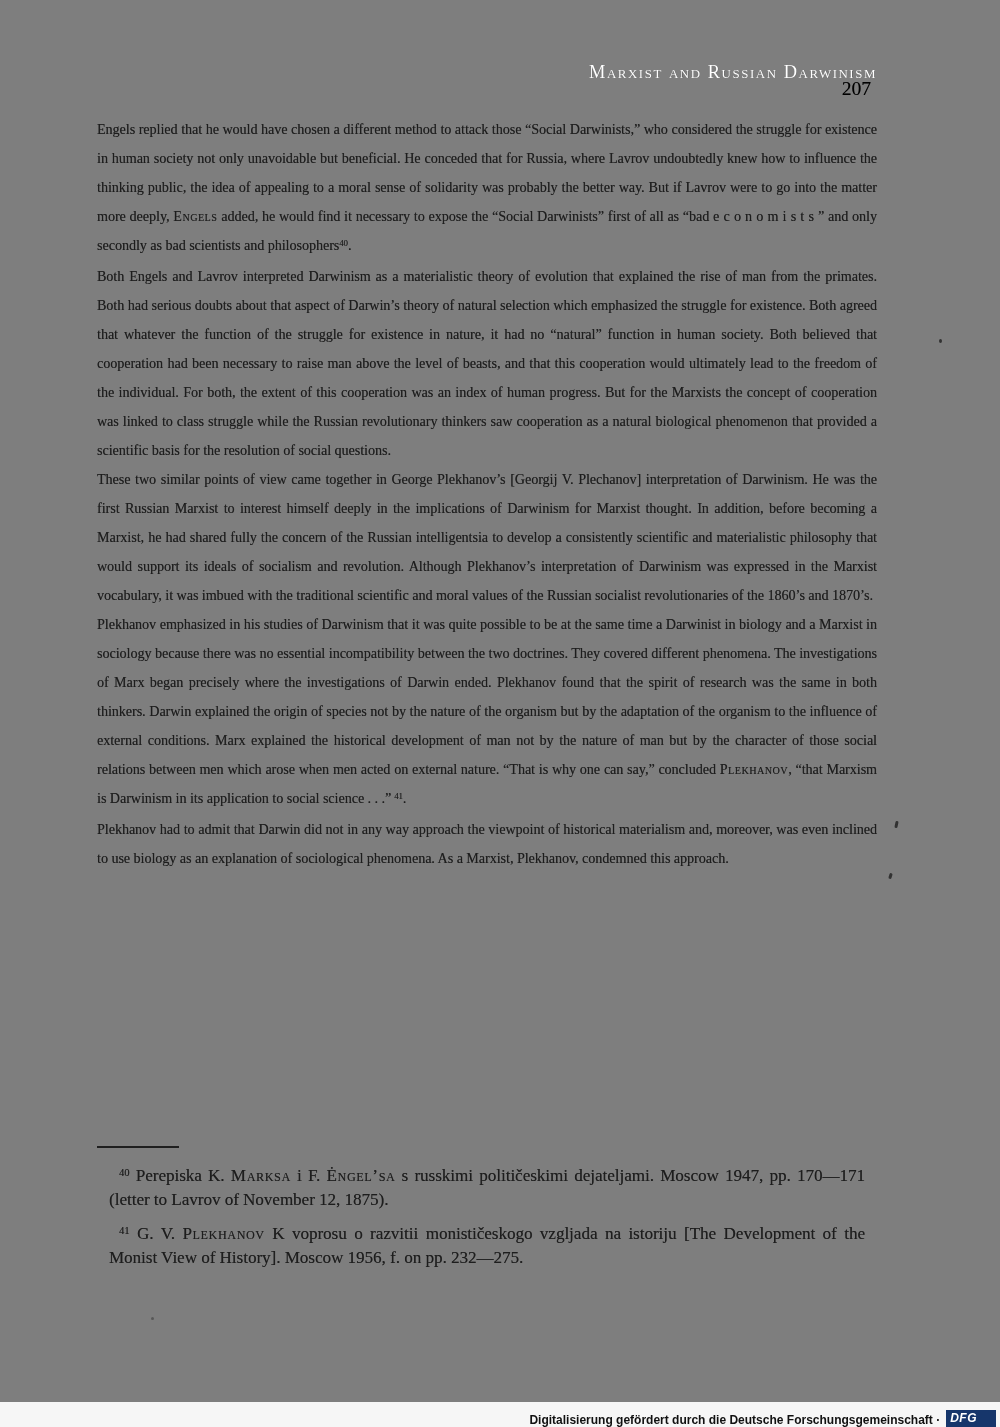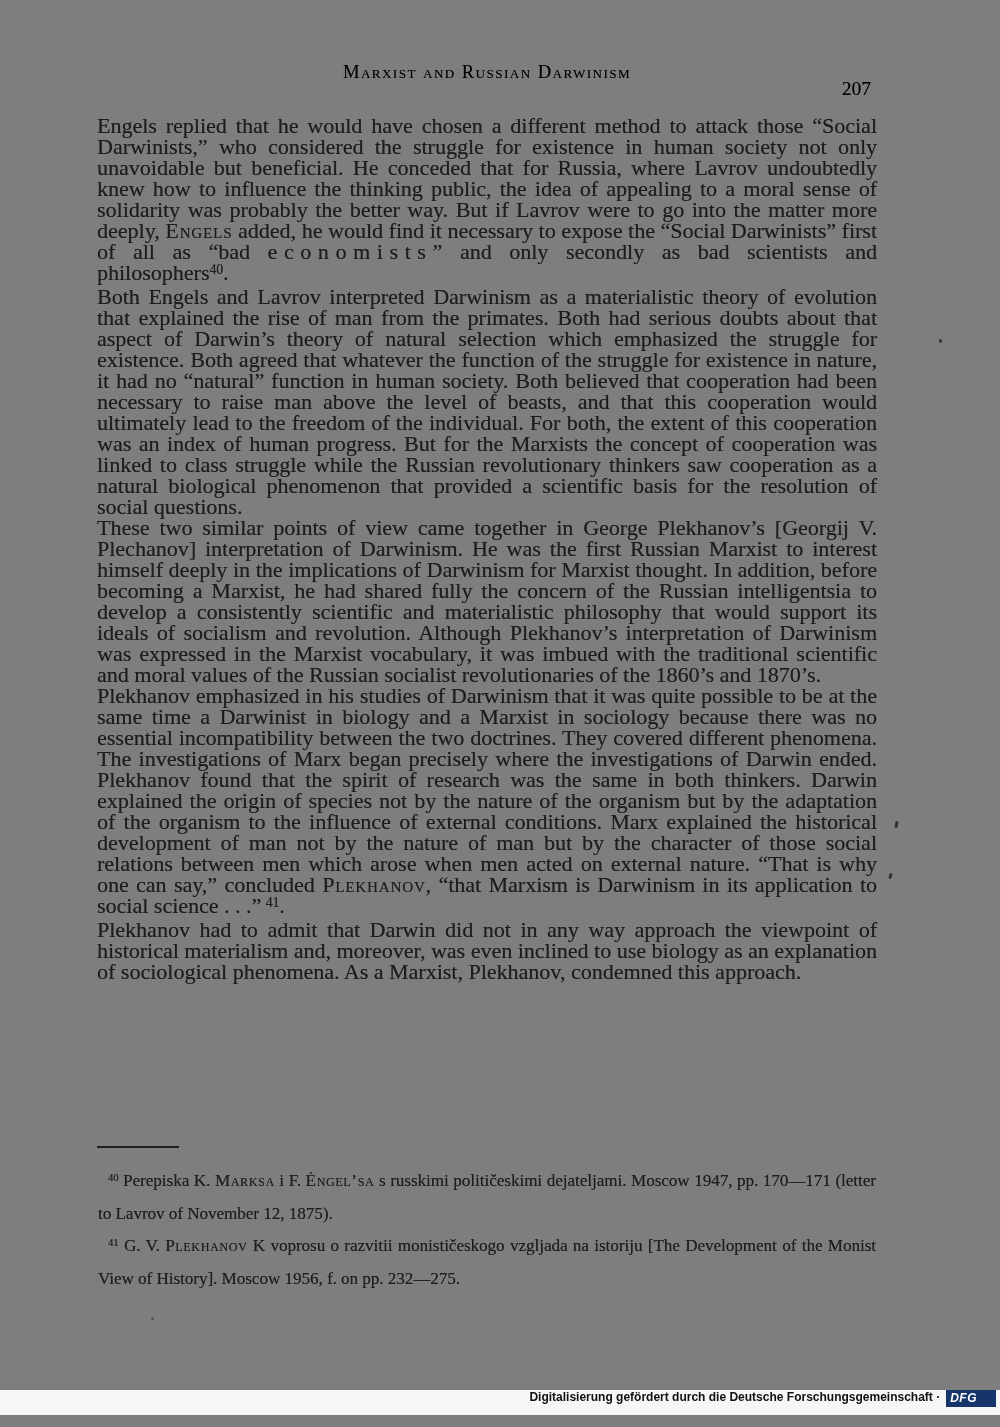--- a/index.html
+++ b/index.html
@@ -18,47 +18,47 @@
   
   .running-head {
     position: absolute;
     left: 97px;
     top: 62px;
     width: 780px;
     height: 26px;
   }
   .head-title {
     display: block;
-    text-align: center;
+    text-align: right;
     font-variant: small-caps;
     font-size: 18.5px;
     letter-spacing: 1.5px;
-    color: #000000;
+    color: #ffffff;
     text-shadow: 0.3px 0.3px 0.6px rgba(10,10,10,0.45);
   }
   .page-num {
     position: absolute;
     right: 6px;
     top: 16px;
     font-size: 19.5px;
     color: #000000;
     text-shadow: 0.3px 0.3px 0.6px rgba(10,10,10,0.45);
   }
 
   
   .body-text {
     position: absolute;
     left: 97px;
     top: 115px;
     width: 780px;
   }
   .para {
     margin: 0;
-    font-size: 22px;
-    line-height: 21px;
+    font-size: 14px;
+    line-height: 29px;
     text-align: justify;
     text-shadow: 0.25px 0.25px 0.5px rgba(10,10,10,0.5);
   }
 
   .seg-smallcaps { font-variant: small-caps; letter-spacing: 0.04em; }
   .seg-spaced    { letter-spacing: 0.30em; }
   .seg-sup {
     font-size: 0.62em;
     position: relative;
     top: -0.45em;
@@ -72,47 +72,47 @@
     top: 1146px;
     width: 780px;
   }
   .fn-rule {
     width: 82px;
     height: 0;
     border-top: 2.5px solid #1f1f1f;
     margin: 0 0 17px 0;
   }
   .footnote {
-    margin: 1px;
+    margin: 12px;
     font-size: 17px;
-    line-height: 31px;
+    line-height: 22px;
     text-align: justify;
     text-indent: 10px;
     text-shadow: 0.25px 0.25px 0.5px rgba(10,10,10,0.5);
   }
 
   
   .speck {
     position: absolute;
     background: rgba(25,25,25,0.75);
     border-radius: 50%;
   }
   .speck-1 { left: 939px; top: 339px; width: 3px; height: 4px; }
   .speck-2 { left: 895px; top: 821px; width: 3px; height: 7px; border-radius: 2px; transform: rotate(12deg); }
   .speck-3 { left: 889px; top: 873px; width: 3px; height: 6px; border-radius: 2px; transform: rotate(18deg); }
   .speck-4 { left: 151px; top: 1317px; width: 3px; height: 3px; opacity: 0.5; }
 
   
   .dfg-strip {
     position: absolute;
-    left: 0; right: 0; bottom: 12px;
+    left: 0; right: 0; bottom: 0;
     height: 25px;
     background: #f6f6f6;
     display: flex;
-    align-items: flex-start;
+    align-items: flex-end;
     justify-content: flex-end;
     gap: 6px;
     padding-right: 4px;
     box-sizing: border-box;
     font-family: "Liberation Sans", "DejaVu Sans", sans-serif;
   }
   .dfg-text {
     font-size: 12px;
     font-weight: bold;
     color: #111;

